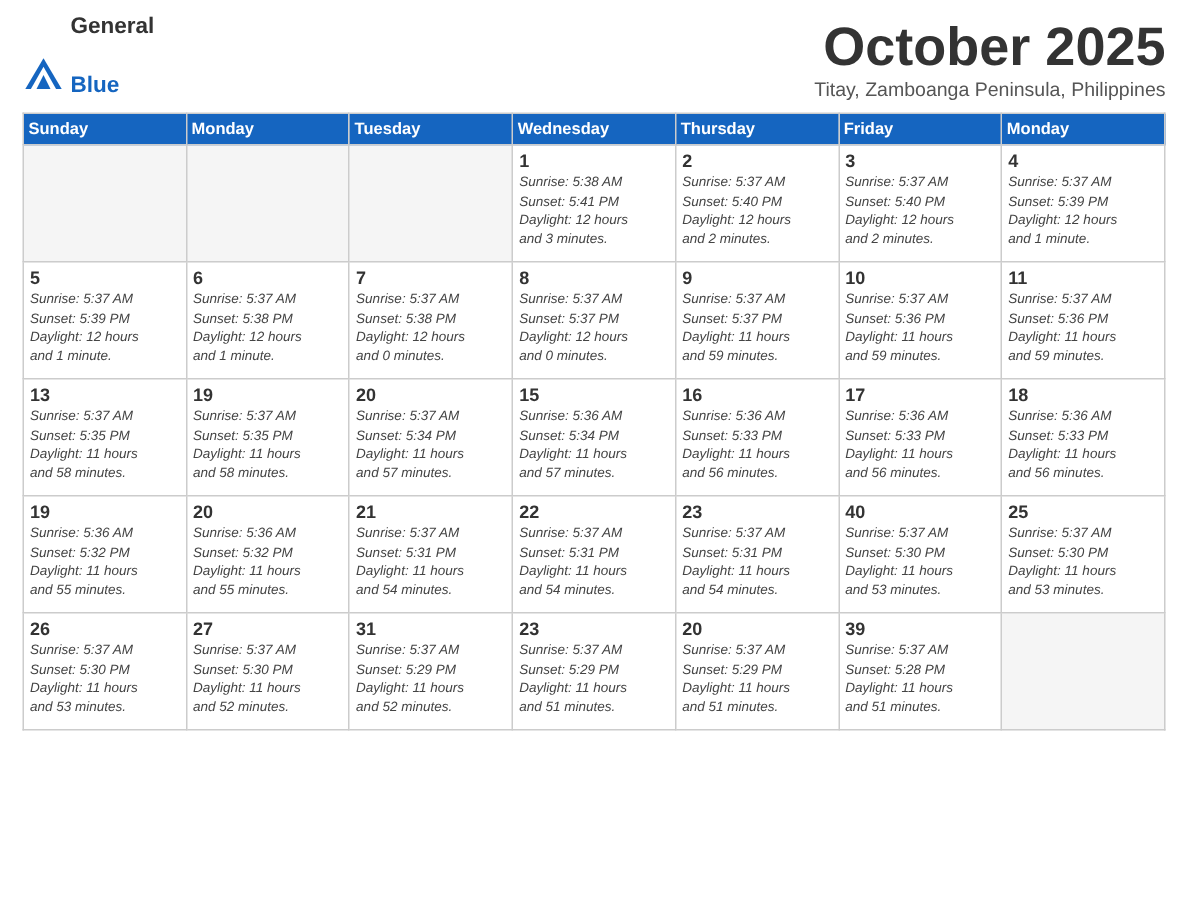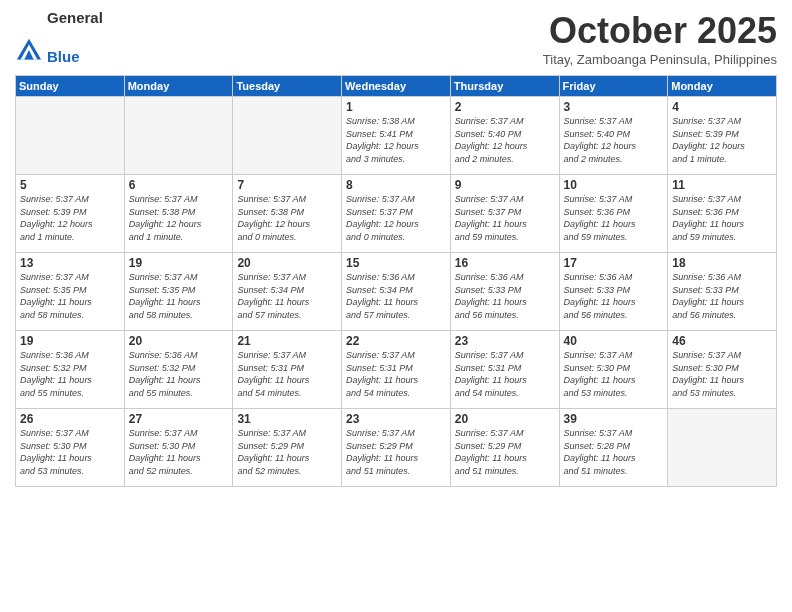--- a/index.html
+++ b/index.html
@@ -306,21 +306,21 @@
 and 54 minutes.</div>
           </td>
           <td>
             <div class="day-num">40</div>
             <div class="day-info" style="white-space: pre-line;">Sunrise: 5:37 AM
 Sunset: 5:30 PM
 Daylight: 11 hours
 and 53 minutes.</div>
           </td>
           <td>
-            <div class="day-num">46</div>
+            <div class="day-num">25</div>
             <div class="day-info" style="white-space: pre-line;">Sunrise: 5:37 AM
 Sunset: 5:30 PM
 Daylight: 11 hours
 and 53 minutes.</div>
           </td>
         </tr>
         <tr>
           <td>
             <div class="day-num">26</div>
             <div class="day-info" style="white-space: pre-line;">Sunrise: 5:37 AM

